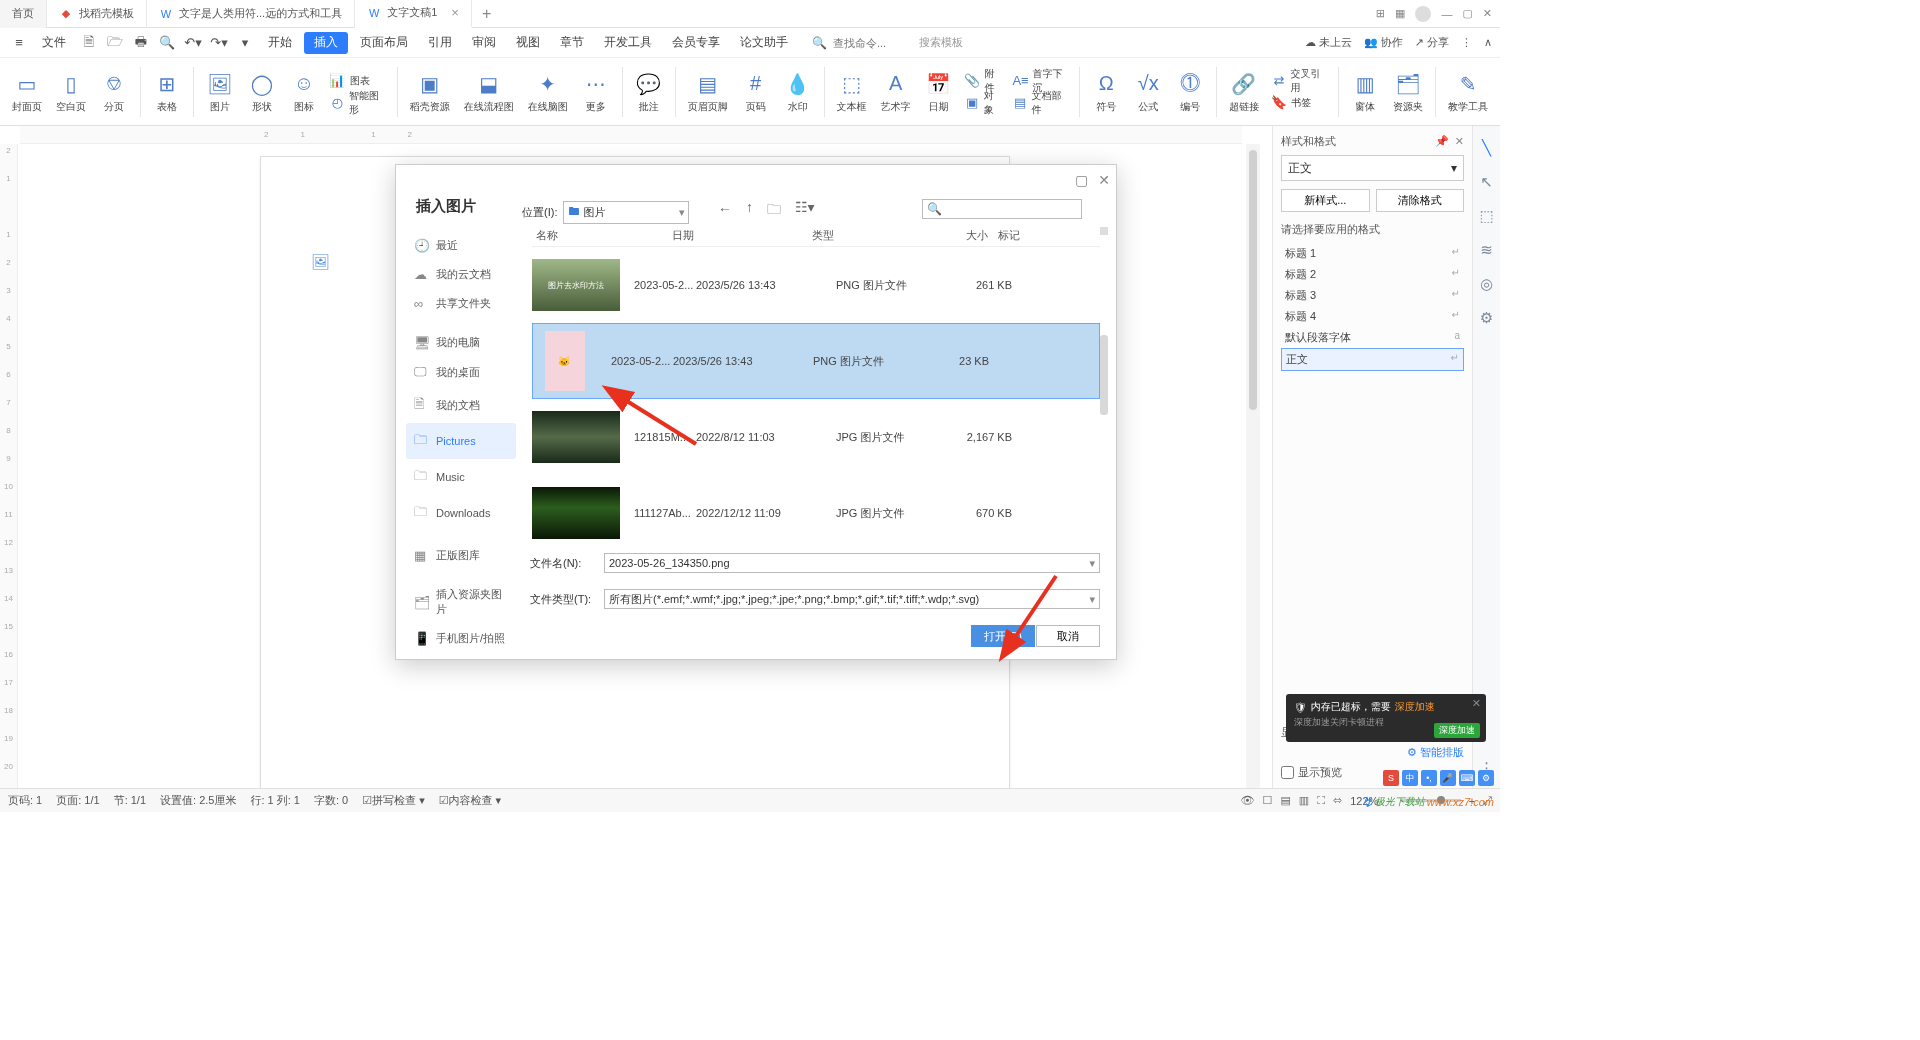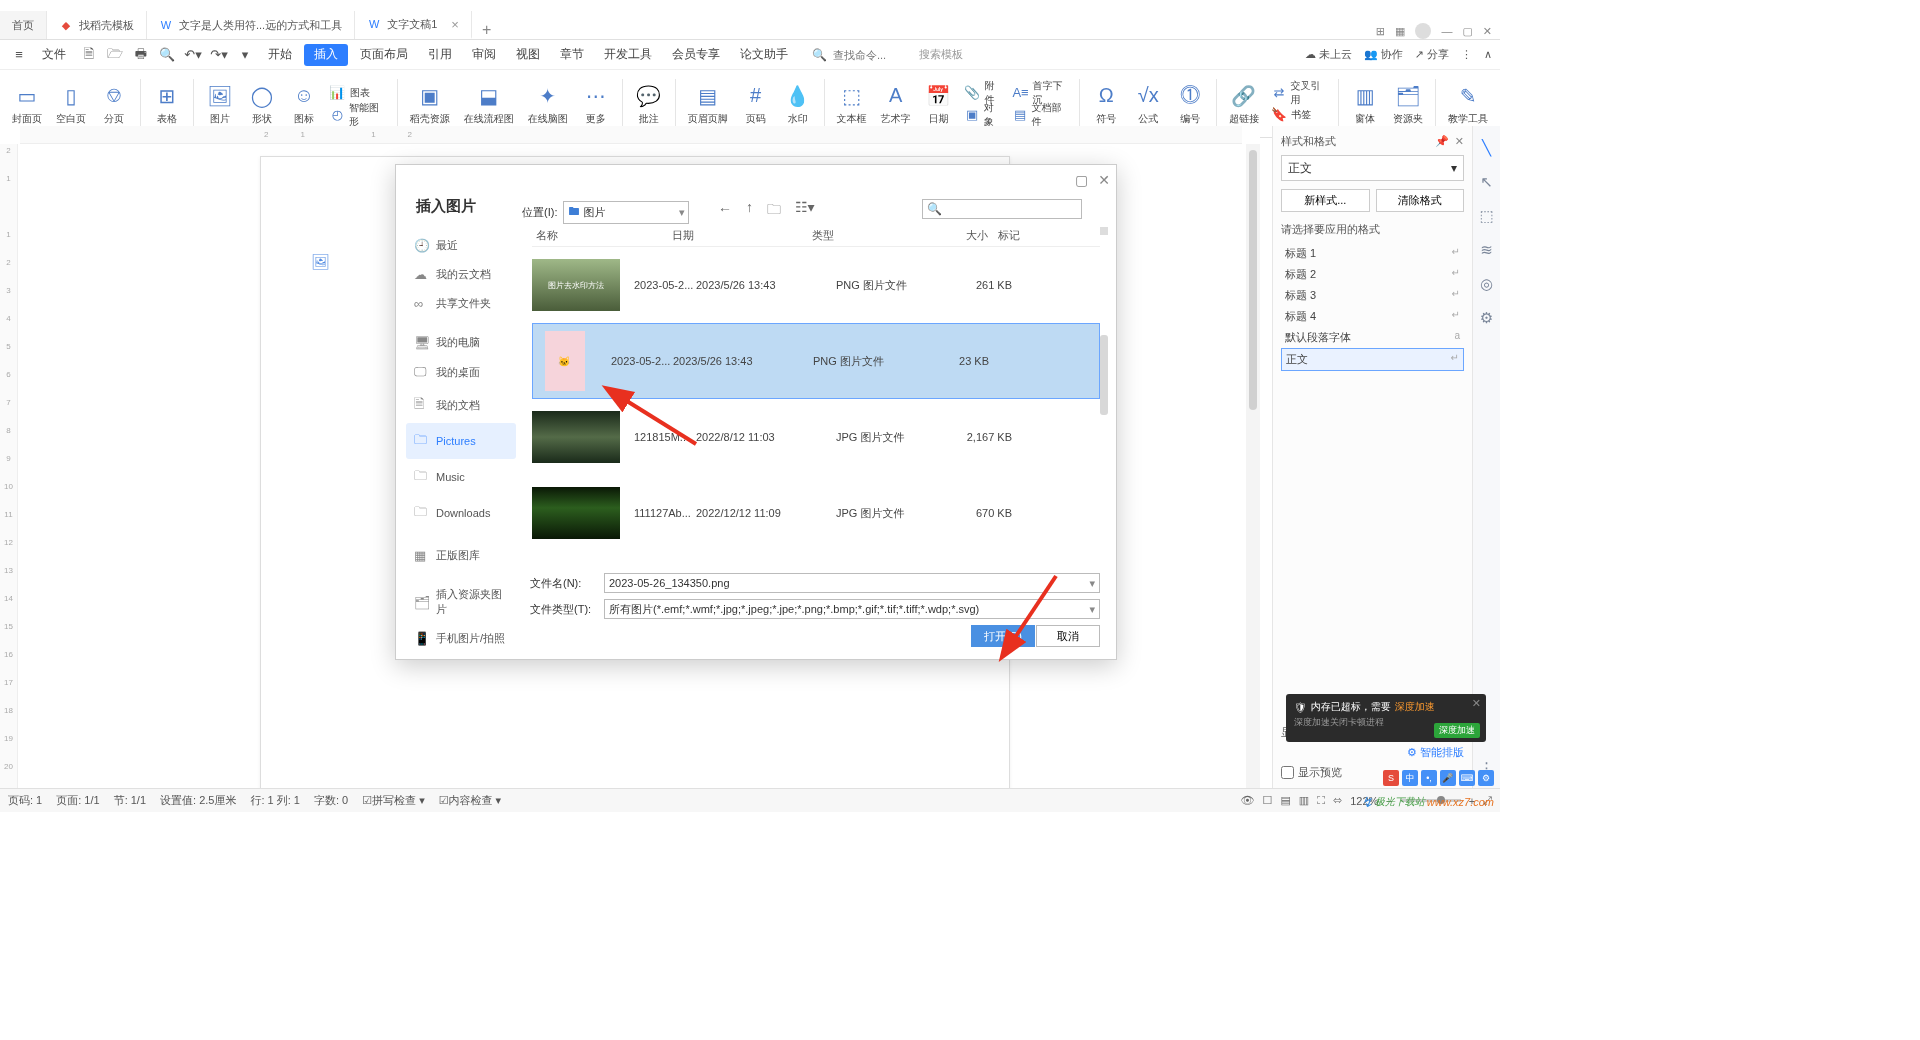--- a/index.html
+++ b/index.html
@@ -1,19 +1,19 @@
 <!DOCTYPE html>
 <html><head>
 <meta charset="utf-8">
 <style>
 * { margin: 0; padding: 0; box-sizing: border-box; font-family: "Microsoft YaHei", Arial, sans-serif; }
 body { background: #fff; font-size: 12px; color: #333; overflow: hidden; width: 1500px; height: 812px; position: relative; }
 
 
-.top-tabs { height: 28px; background: #fff; border-bottom: 1px solid #e0e0e0; display: flex; align-items: flex-end; margin-top: 12px; }
+.top-tabs { height: 28px; background: #fff; border-bottom: 1px solid #e0e0e0; display: flex; align-items: center; }
 .tab { height: 28px; padding: 0 12px; display: flex; align-items: center; gap: 6px; border-right: 1px solid #e8e8e8; cursor: pointer; font-size: 11px; color: #555; }
 .tab.home { background: #f5f5f5; }
 .tab .tab-icon { width: 14px; height: 14px; display: inline-flex; align-items: center; justify-content: center; font-size: 11px; }
 .tab .close { color: #999; margin-left: 8px; font-size: 13px; }
 .tab.active { background: #fff; border-bottom: 2px solid #fff; }
 .add-tab { padding: 0 10px; color: #888; cursor: pointer; font-size: 16px; }
 .win-ctrl { margin-left: auto; display: flex; gap: 10px; padding-right: 8px; align-items: center; color: #888; }
 .win-ctrl span { cursor: pointer; font-size: 11px; }
 
 
@@ -104,21 +104,21 @@
 .thumb.pink { background: #f6d4db; position:relative; width:40px; height:60px; margin-left:12px; margin-right:22px; }
 .thumb.pink::after { content:"🐱"; position:absolute; top:50%; left:50%; transform:translate(-50%,-50%); font-size:10px; }
 .thumb.m1 { background: linear-gradient(#9fb888,#4a5d3a); }
 .thumb.m2 { background: linear-gradient(#1a2a1a,#546b48 50%,#1a2a1a); }
 .thumb.m3 { background: linear-gradient(#0a1806,#2c5e1e 40%,#0a1806); }
 .dlg-scroll { position: absolute; top: 62px; right: 6px; width: 10px; bottom: 106px; }
 .dlg-scroll .tr { width:8px; height:8px; background:#ddd; margin-bottom:2px; }
 .dlg-scroll .thmb { width:8px; height:80px; background:#d8d8d8; border-radius:3px; position:absolute; top:108px; }
 
 .dlg-bottom { position: absolute; bottom: 12px; left: 134px; right: 16px; }
-.dlg-field { display: flex; align-items: center; gap: 8px; margin-bottom: 6px; }
+.dlg-field { display: flex; align-items: center; gap: 8px; margin-bottom: 16px; }
 .dlg-field label { font-size: 11px; width: 66px; }
 .dlg-field .combo { flex: 1; border: 1px solid #bbb; height: 20px; font-size: 11px; padding: 0 4px; display: flex; align-items: center; justify-content: space-between; background:#fff; }
 .dlg-buttons { display: flex; justify-content: flex-end; gap: 1px; }
 .dlg-buttons button { width: 64px; height: 22px; font-size: 11px; border: 1px solid #bbb; cursor: pointer; }
 .btn-primary { background: #4a90e2; color: #fff; border-color: #4a90e2 !important; }
 .btn-default { background: #fff; }
 
 
 .arrow { position: absolute; pointer-events: none; }
 .arrow svg { overflow: visible; }

